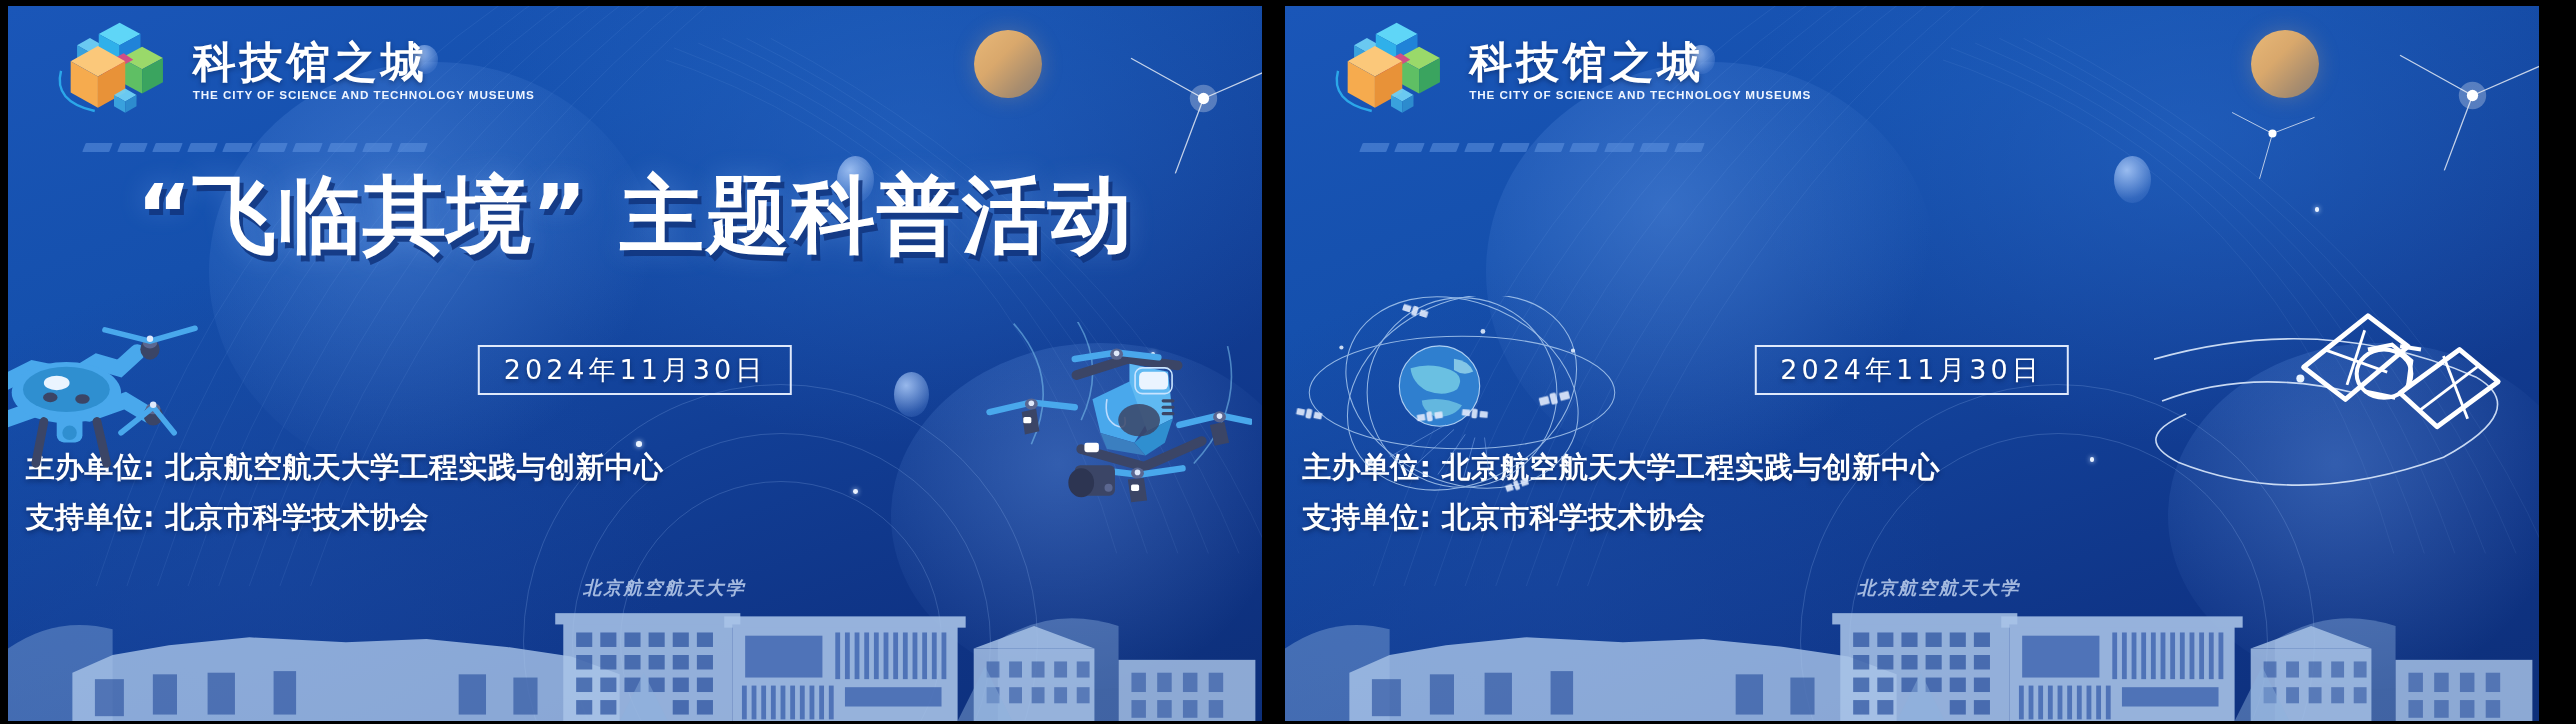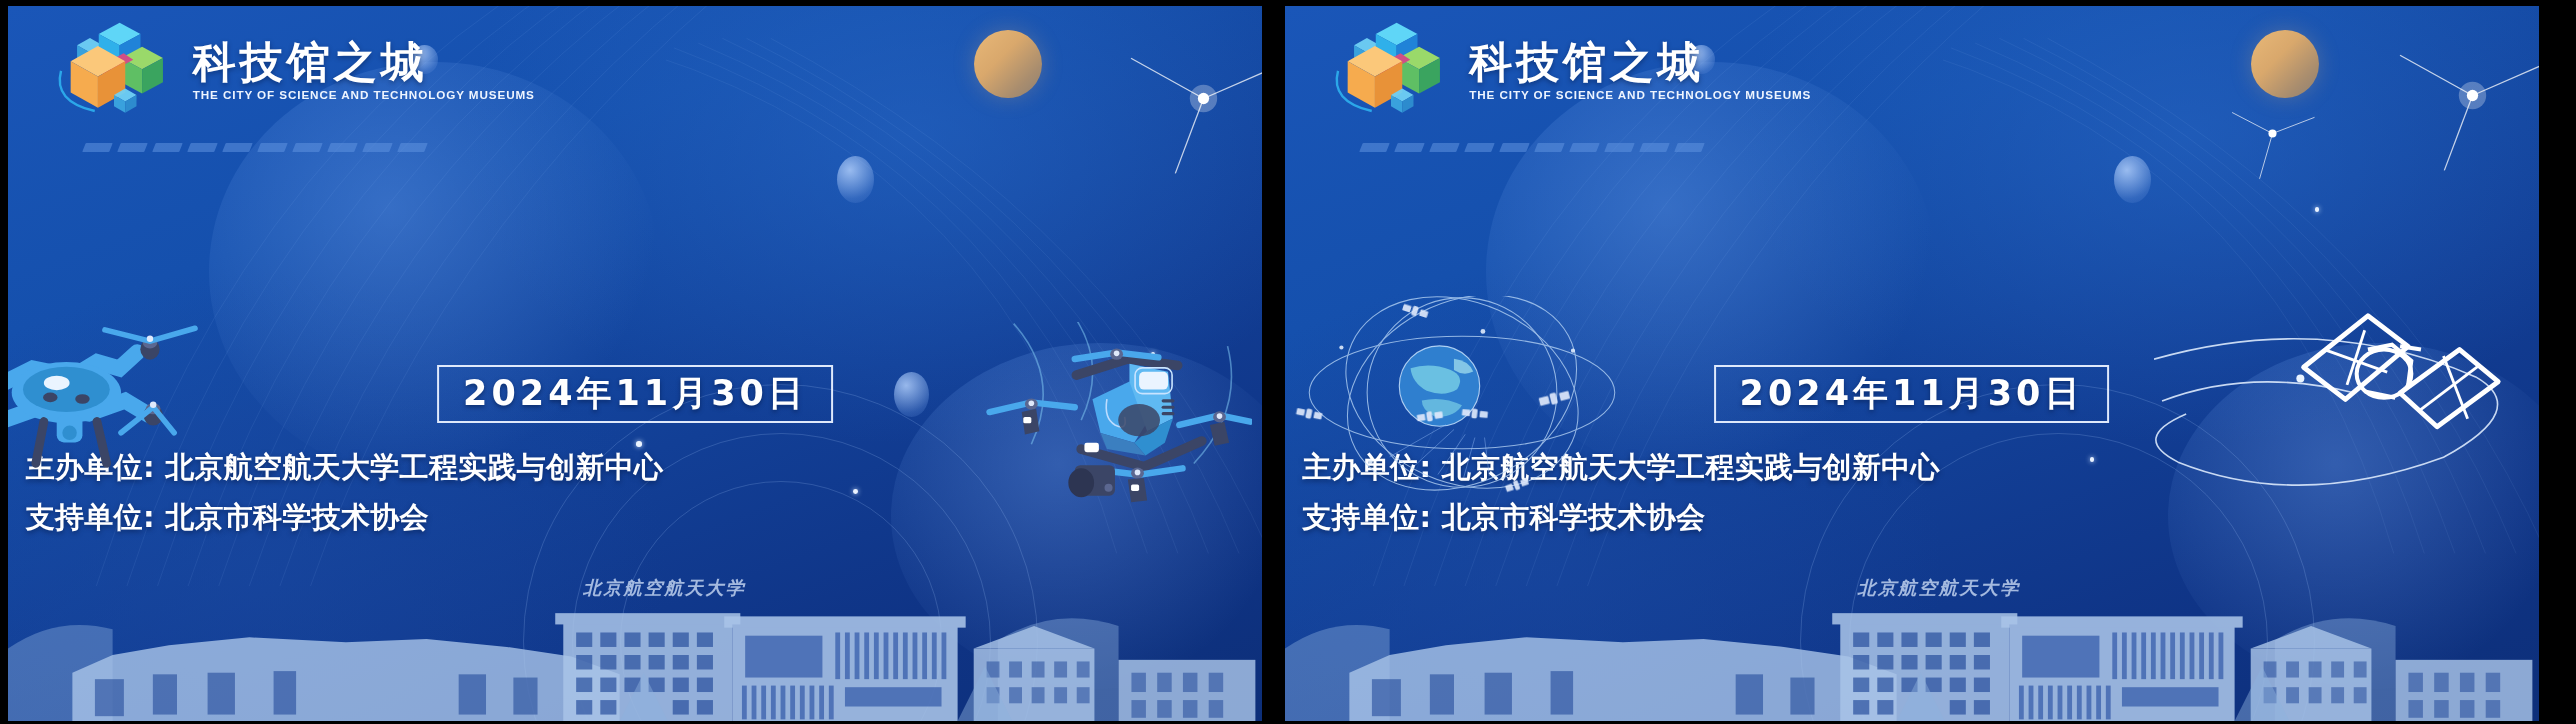--- a/index.html
+++ b/index.html
@@ -70,23 +70,23 @@
     font-family:"DejaVu Sans","Liberation Sans",sans-serif;
     font-size:84px; font-weight:700; color:#ffffff;
     letter-spacing:1.6px; line-height:1;
     text-shadow: 4px 5.6px 0 rgba(16,52,124,.85), 0 0 27px rgba(150,195,255,.33);
   }
   .headline .quoted{ letter-spacing:0.8px; }
   .headline .gap{ display:inline-block; width:32px; }
 
   
   .date-badge{
-    position:absolute; top:359px; left:50%; transform:translateX(-50%);
+    position:absolute; top:339px; left:50%; transform:translateX(-50%);
     border:2.4px solid #dfe9fb; padding:7.2px 24px 8.9px 24px;
-    color:#ffffff; font-size:35px; font-weight:700; letter-spacing:4px;
+    color:#ffffff; font-size:27px; font-weight:400; letter-spacing:4px;
     white-space:nowrap; line-height:1.08;
     font-family:"DejaVu Sans","Liberation Sans",sans-serif;
     text-shadow:0 1.6px 4px rgba(0,20,60,.5);
   }
 
   
   .info{
     position:absolute; left:17.7px; top:446px;
     display:flex; flex-direction:column; gap:18.5px;
   }
@@ -207,20 +207,23 @@
             <polygon points="104,92 90,100 90,114 104,106" fill="#2f8fd0"></polygon>
           </g>
         </svg>
       </div>
       <div class="logo-text">
         <div class="logo-cn">科技馆之城</div>
         <div class="logo-en">THE CITY OF SCIENCE AND TECHNOLOGY MUSEUMS</div>
       </div>
     </div>
 
+    <div class="headline">
+      <span class="quoted">“飞临其境”</span><span class="gap"></span><span>主题科普活动</span>
+    </div>
 
     <div class="date-badge">2024年11月30日</div>
 
     <div class="info">
       <div class="info-line">主办单位: 北京航空航天大学工程实践与创新中心</div>
       <div class="info-line">支持单位: 北京市科学技术协会</div>
     </div>
 
     <svg class="illus" style="left:-32px; top:266px; width:274px; height:201px;" viewBox="0 0 340 250">
       <g>

